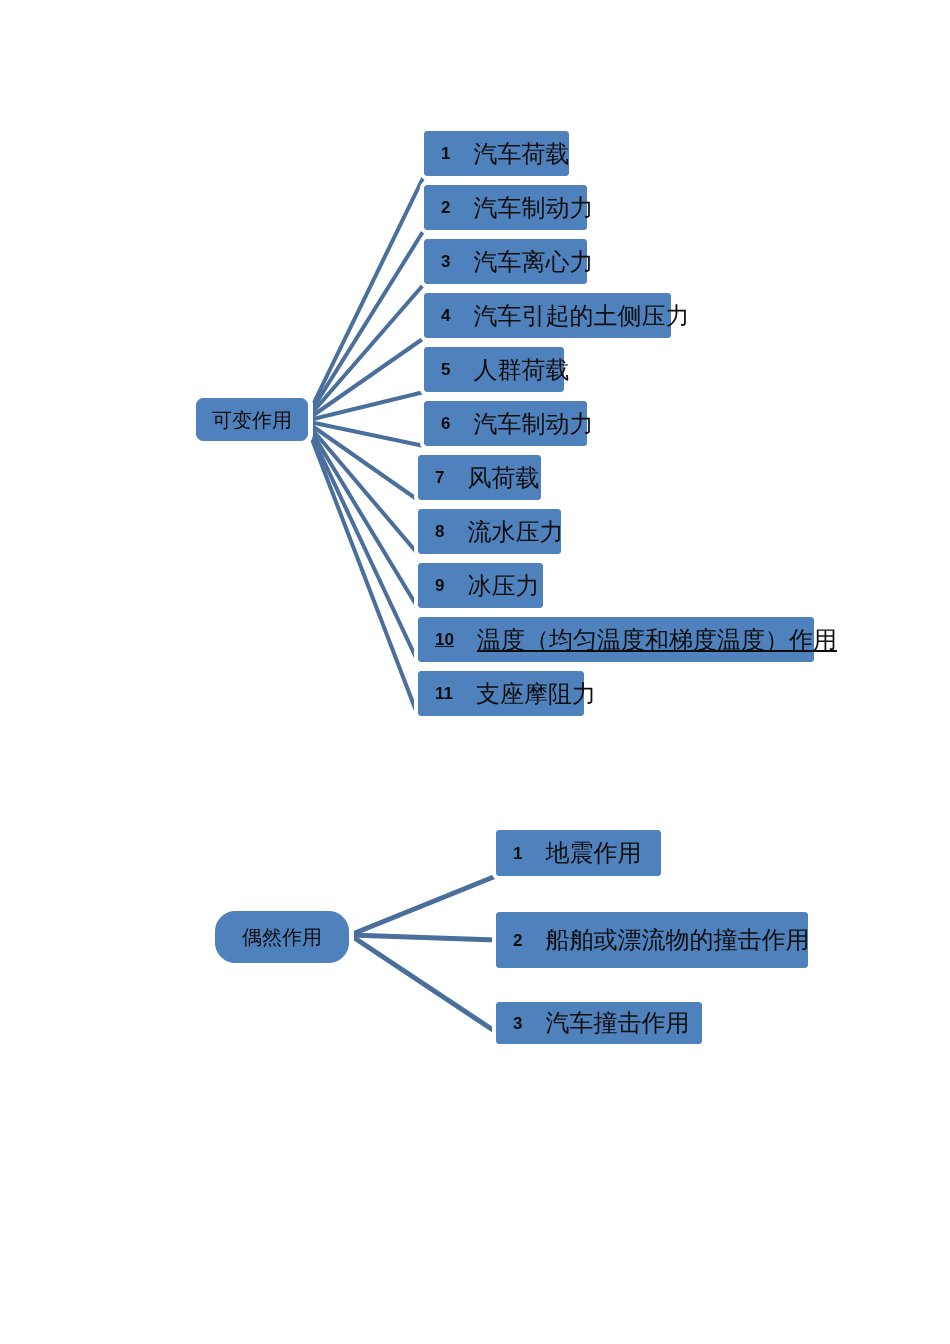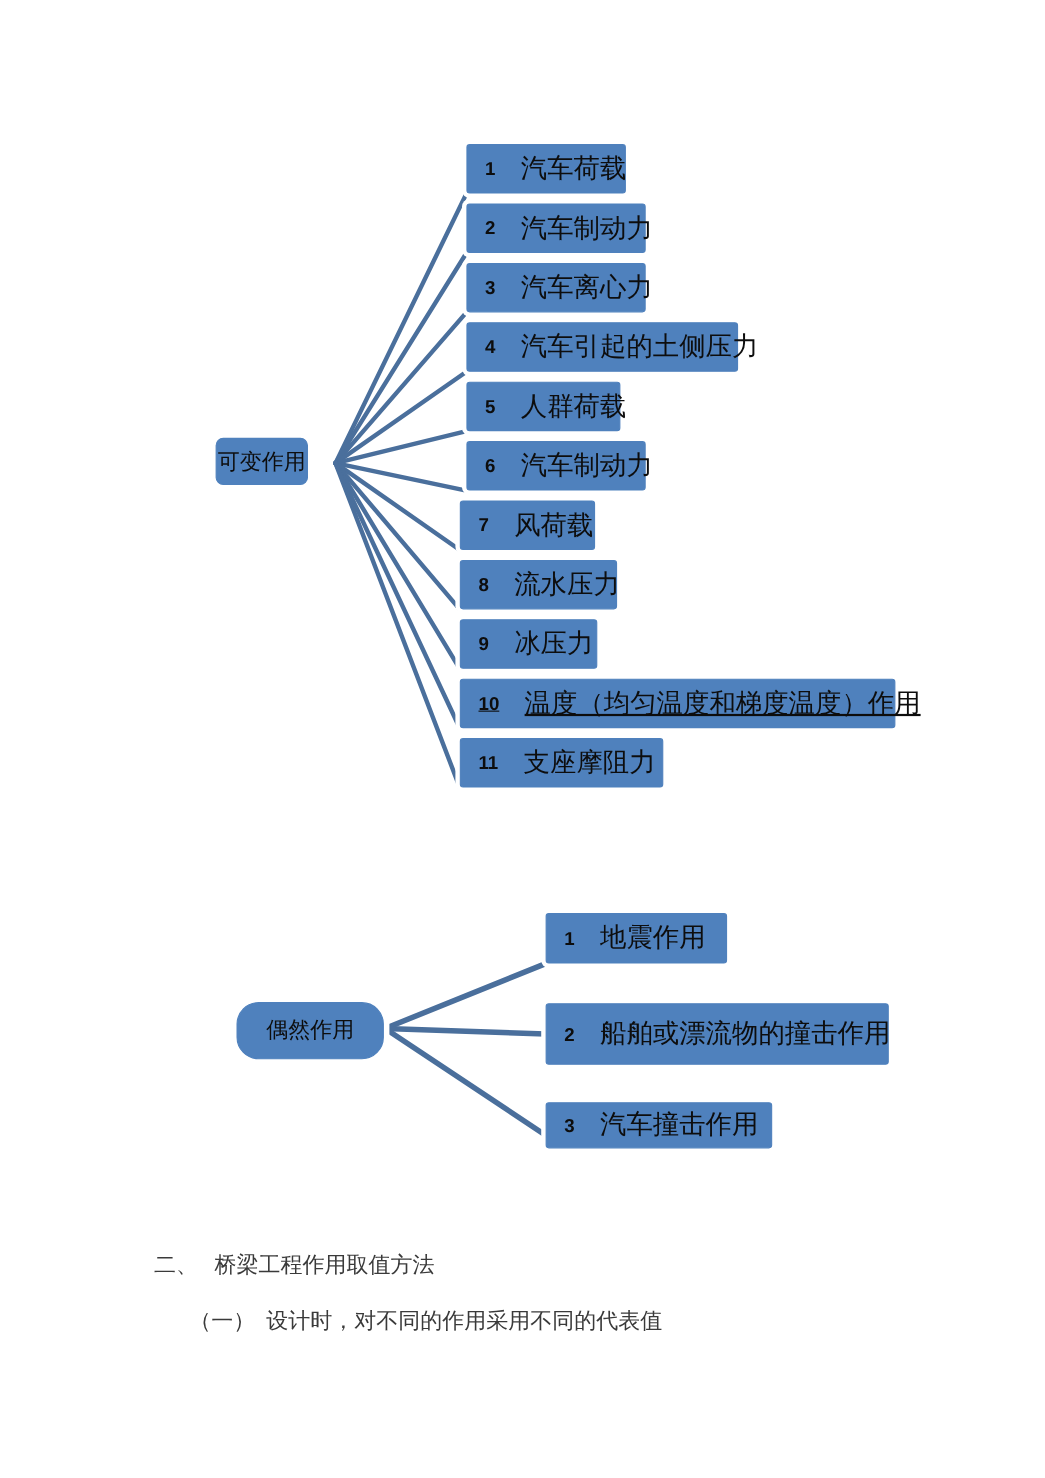--- a/index.html
+++ b/index.html
@@ -113,21 +113,21 @@
         <line x1="305" y1="421" x2="424" y2="392"></line>
         <line x1="305" y1="421" x2="424" y2="446"></line>
         <line x1="305" y1="421" x2="418" y2="500"></line>
         <line x1="305" y1="421" x2="418" y2="554"></line>
         <line x1="305" y1="421" x2="418" y2="608"></line>
         <line x1="305" y1="421" x2="418" y2="662"></line>
         <line x1="305" y1="421" x2="418" y2="716"></line>
       </g>
     </svg>
 
-    <div class="node root" id="v-root" style="left:196px; top:398px; width:84px; height:43px;">
+    <div class="node root" id="v-root" style="left:196px; top:398px; width:112px; height:43px;">
       <span class="label">可变作用</span>
     </div>
 
     <div class="node leaf" style="left:424px; top:131px; width:145px; height:45px;">
       <span class="num">1</span>
       <span class="label">汽车荷载</span>
     </div>
 
     <div class="node leaf" style="left:424px; top:185px; width:163px; height:45px;">
       <span class="num">2</span>
@@ -167,21 +167,21 @@
     <div class="node leaf" style="left:418px; top:563px; width:125px; height:45px;">
       <span class="num">9</span>
       <span class="label">冰压力</span>
     </div>
 
     <div class="node leaf" style="left:418px; top:617px; width:396px; height:45px;text-decoration:underline;">
       <span class="num">10</span>
       <span class="label">温度（均匀温度和梯度温度）作用</span>
     </div>
 
-    <div class="node leaf" style="left:418px; top:671px; width:185px; height:45px;">
+    <div class="node leaf" style="left:418px; top:671px; width:166px; height:45px;">
       <span class="num">11</span>
       <span class="label">支座摩阻力</span>
     </div>
 
   </div>
 
   <div class="diagram" id="diagram-accidental">
 
     <svg class="conn-layer" width="950" height="320" viewBox="0 0 950 320">
       <g stroke="#4a6f9c" stroke-width="5" fill="none" stroke-linecap="round">
@@ -205,18 +205,14 @@
       <span class="label">船舶或漂流物的撞击作用</span>
     </div>
 
     <div class="node leaf" style="left:496px; top:242px; width:206px; height:42px;">
       <span class="num">3</span>
       <span class="label">汽车撞击作用</span>
     </div>
 
   </div>
 
-  <div id="body-text">
-    <div class="para" id="para-heading">二、   桥梁工程作用取值方法</div>
-    <div class="para" id="para-sub">（一）  设计时，对不同的作用采用不同的代表值</div>
-  </div>
 
 </div>
 
 </body></html>

